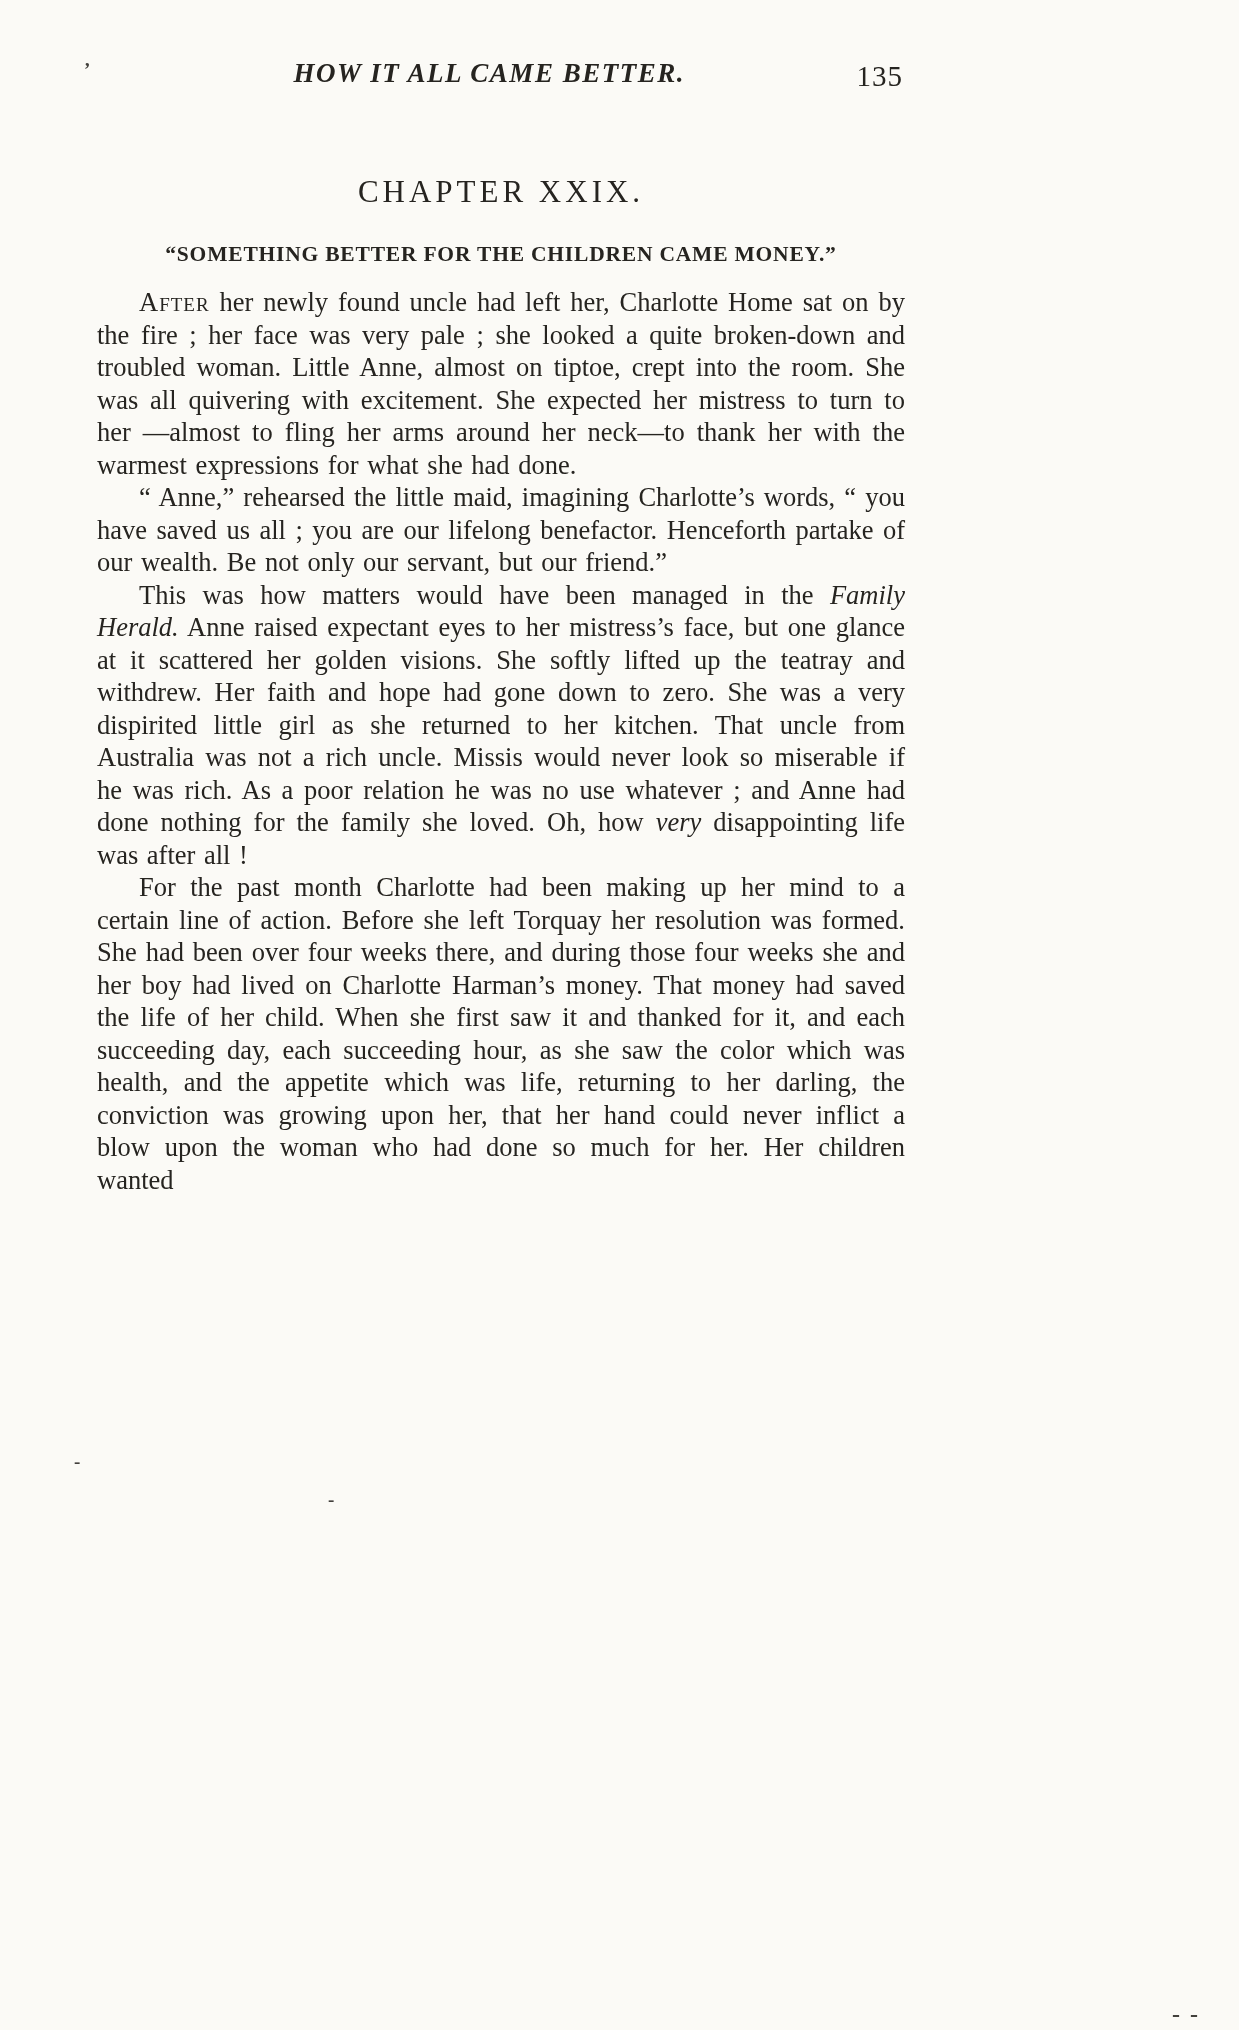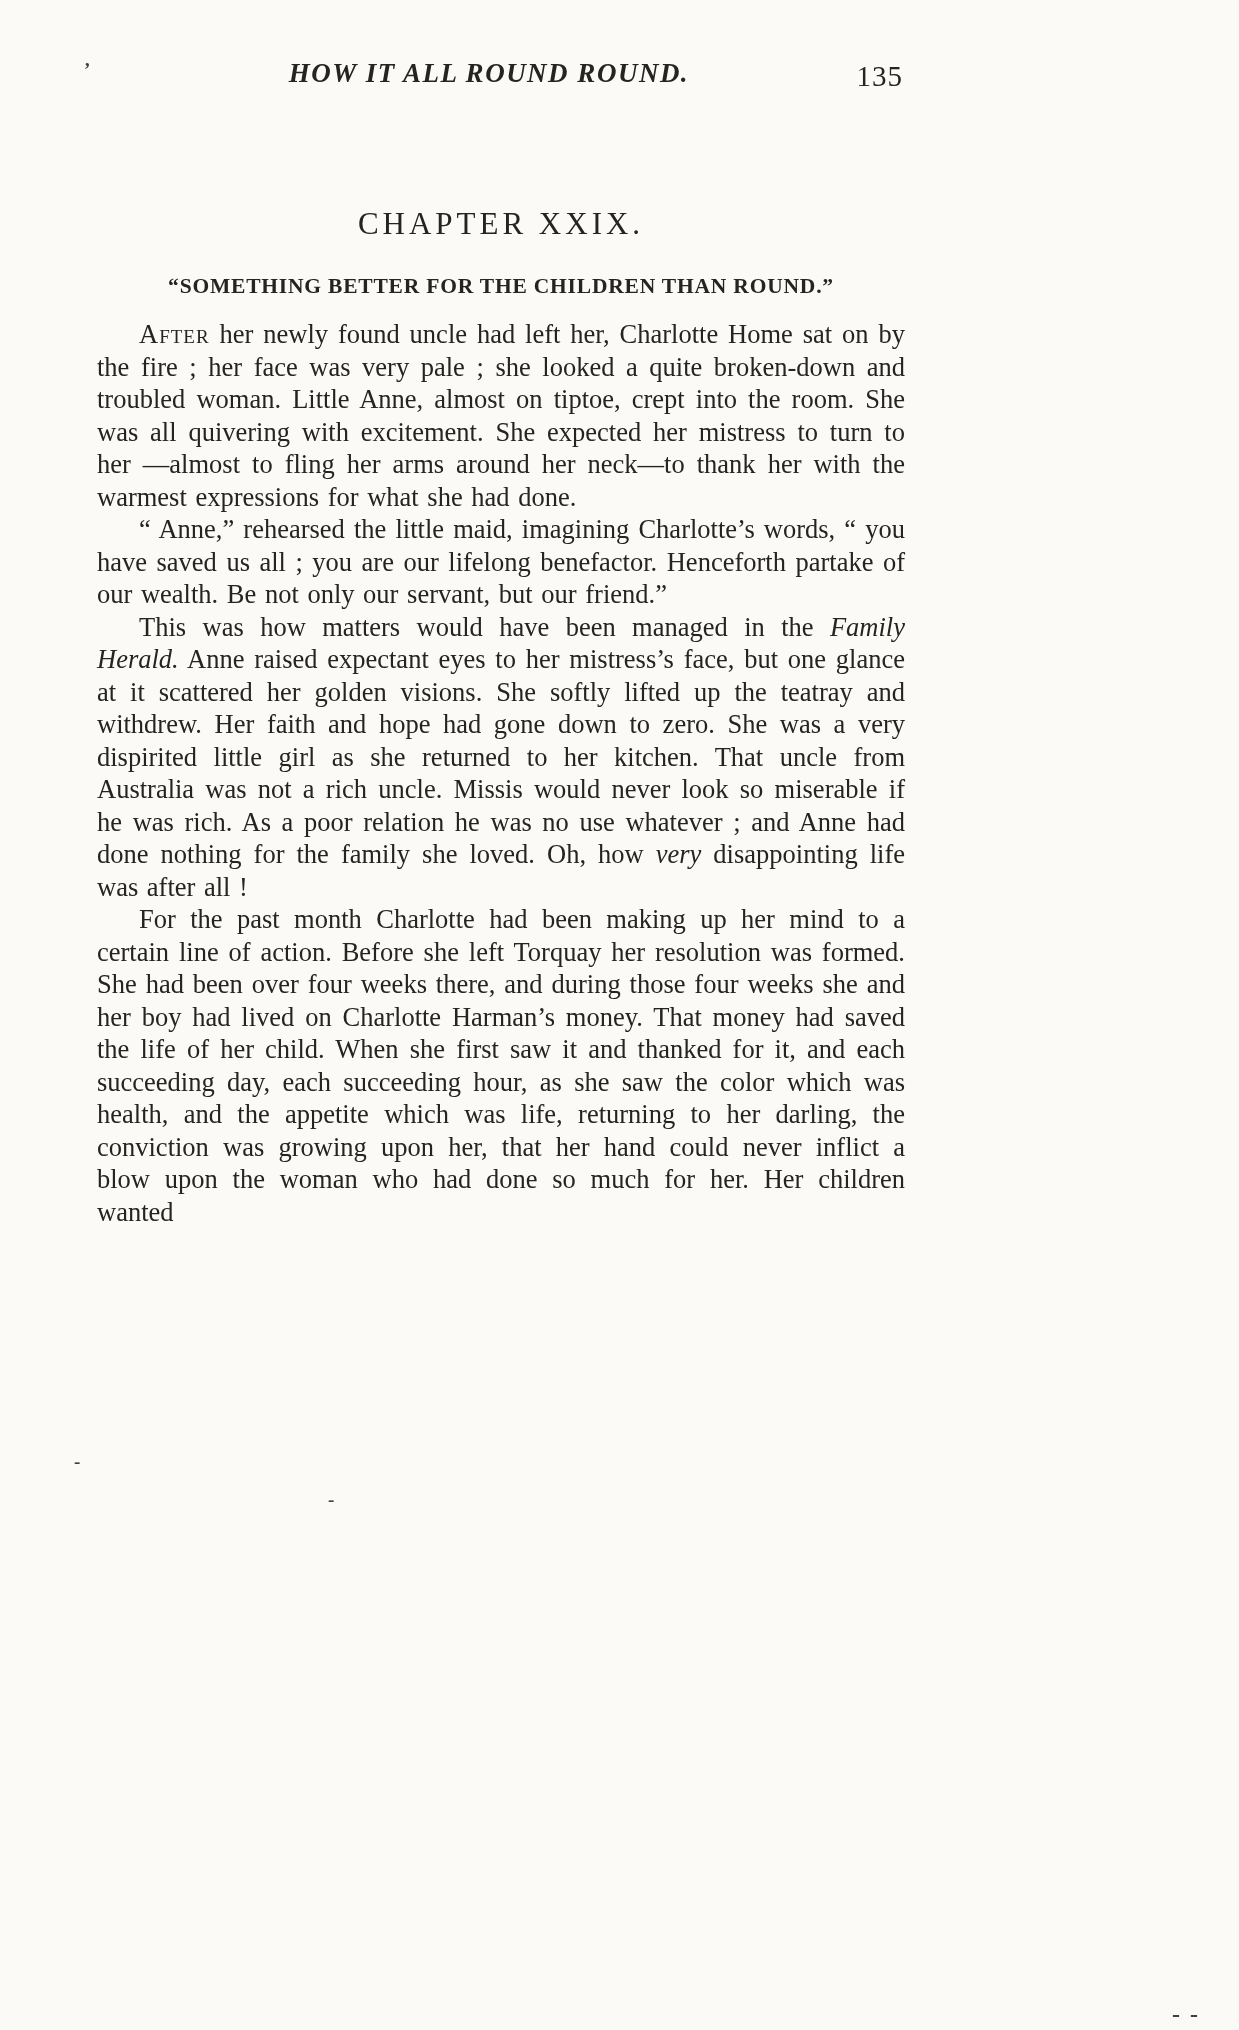--- a/index.html
+++ b/index.html
@@ -42,21 +42,21 @@
   }
   .page-number {
     position: absolute;
     right: 2px;
     top: 2px;
     font-size: 29px;
     font-weight: normal;
     letter-spacing: 1px;
   }
   h2.chapter-heading {
-    margin: 108px 0 0 0;
+    margin: 76px 0 0 0;
     text-align: center;
     font-size: 31px;
     font-weight: 500;
     letter-spacing: 4px;
   }
   .chapter-subtitle {
     margin-top: 32px;
     text-align: center;
     font-size: 21.5px;
     font-weight: bold;
@@ -88,25 +88,25 @@
     line-height: 1;
   }
   .artifact.big { font-size: 24px; letter-spacing: 2px; }
 </style>
 </head>
 <body>
 
 <div class="page">
   <div class="column">
     <div class="running-header">
-      <span class="running-title">HOW IT ALL ROUND ROUND.</span>
+      <span class="running-title">HOW IT ALL CAME BETTER.</span>
       <span class="page-number">135</span>
     </div>
     <h2 class="chapter-heading">CHAPTER XXIX.</h2>
-    <div class="chapter-subtitle">“SOMETHING BETTER FOR THE CHILDREN THAN ROUND.”</div>
+    <div class="chapter-subtitle">“SOMETHING BETTER FOR THE CHILDREN CAME MONEY.”</div>
     <div class="body-text">
         <p class="para"><span class="smallcaps">After</span><span> her newly found uncle had left her, Charlotte Home sat on by the fire ; her face was very pale ; she looked a quite broken-down and troubled woman. Little Anne, almost on tiptoe, crept into the room. She was all quivering with excitement. She expected her mistress to turn to her —almost to fling her arms around her neck—to thank her with the warmest expressions for what she had done.</span></p>
         <p class="para"><span>“ Anne,” rehearsed the little maid, imagining Charlotte’s words, “ you have saved us all ; you are our lifelong benefactor. Henceforth partake of our wealth. Be not only our servant, but our friend.”</span></p>
         <p class="para"><span>This was how matters would have been managed in the </span><span class="italic">Family Herald.</span><span> Anne raised expectant eyes to her mistress’s face, but one glance at it scattered her golden visions. She softly lifted up the teatray and withdrew. Her faith and hope had gone down to zero. She was a very dispirited little girl as she returned to her kitchen. That uncle from Australia was not a rich uncle. Missis would never look so miserable if he was rich. As a poor relation he was no use whatever ; and Anne had done nothing for the family she loved. Oh, how </span><span class="italic">very</span><span> disappointing life was after all !</span></p>
         <p class="para"><span>For the past month Charlotte had been making up her mind to a certain line of action. Before she left Torquay her resolution was formed. She had been over four weeks there, and during those four weeks she and her boy had lived on Charlotte Harman’s money. That money had saved the life of her child. When she first saw it and thanked for it, and each succeeding day, each succeeding hour, as she saw the color which was health, and the appetite which was life, returning to her darling, the conviction was growing upon her, that her hand could never inflict a blow upon the woman who had done so much for her. Her children wanted</span></p>
       </div>
   </div>
 
   <span class="artifact" style="left:84px; top:60px;">ʼ</span>
   <span class="artifact" style="left:74px; top:1452px;">-</span>

